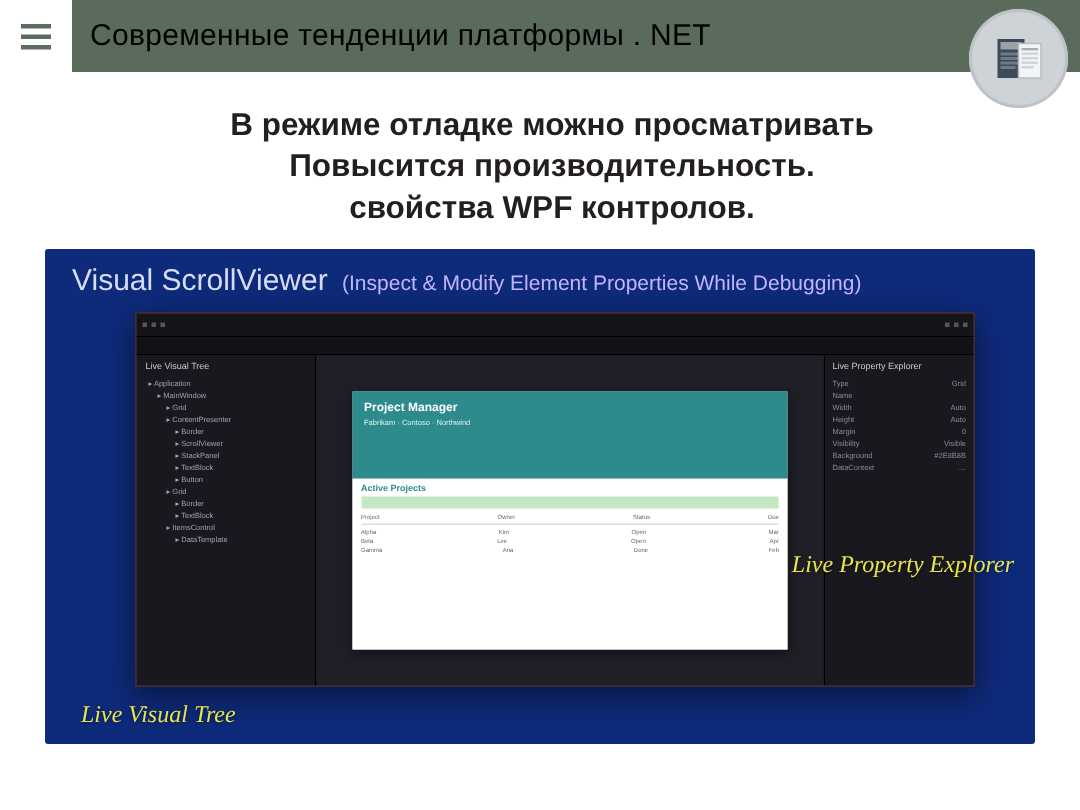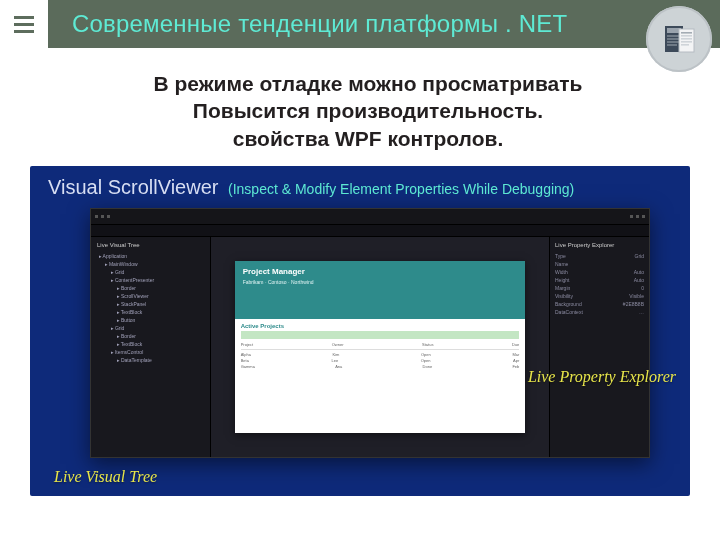--- a/index.html
+++ b/index.html
@@ -33,23 +33,23 @@
   .hamburger-box .bars span {
     display: block;
     width: 20px;
     height: 3px;
     background: #5d6d5d;
   }
   .title {
     flex: 1;
     display: flex;
     align-items: center;
-    font-size: 24px;
-    padding-left: 24px;
-    color: #5eead4;
+    font-size: 20px;
+    padding-left: 12px;
+    color: #000000;
     letter-spacing: 0.2px;
   }
   .corner-badge {
     position: absolute;
     top: 6px;
     right: 8px;
     width: 66px;
     height: 66px;
     border-radius: 50%;
     background: #cdd3d6;
@@ -84,21 +84,21 @@
     top: 10px;
     left: 18px;
     font-size: 20px;
     font-family: "Segoe UI Light","Segoe UI",sans-serif;
     font-weight: 300;
     color: #d7def3;
   }
   .fig-title .sub {
     font-size: 14px;
     font-weight: 300;
-    color: #5eead4;
+    color: #c4b5fd;
     margin-left: 4px;
   }
   .vs-window {
     position: absolute;
     top: 42px;
     left: 60px;
     right: 40px;
     bottom: 38px;
     background: #be185d;
     border: 1px solid #333;

